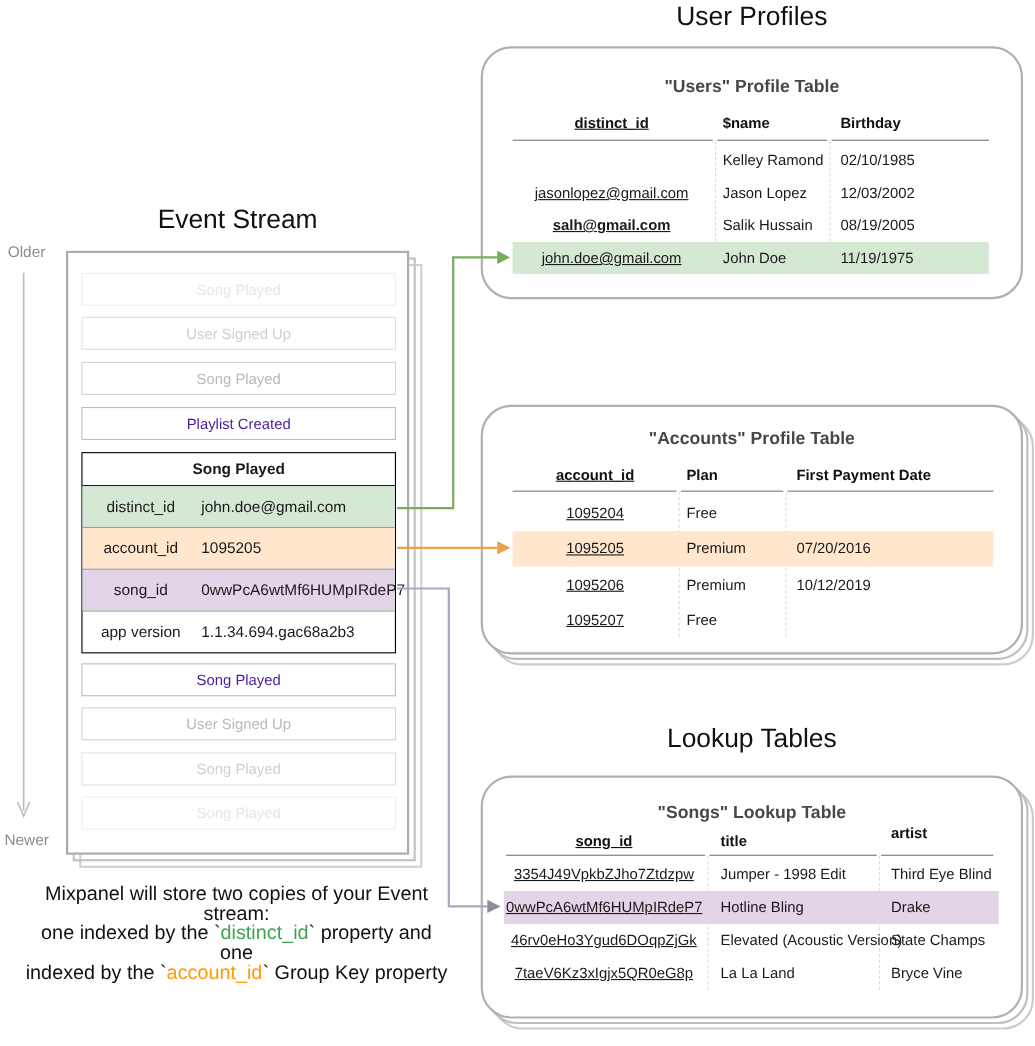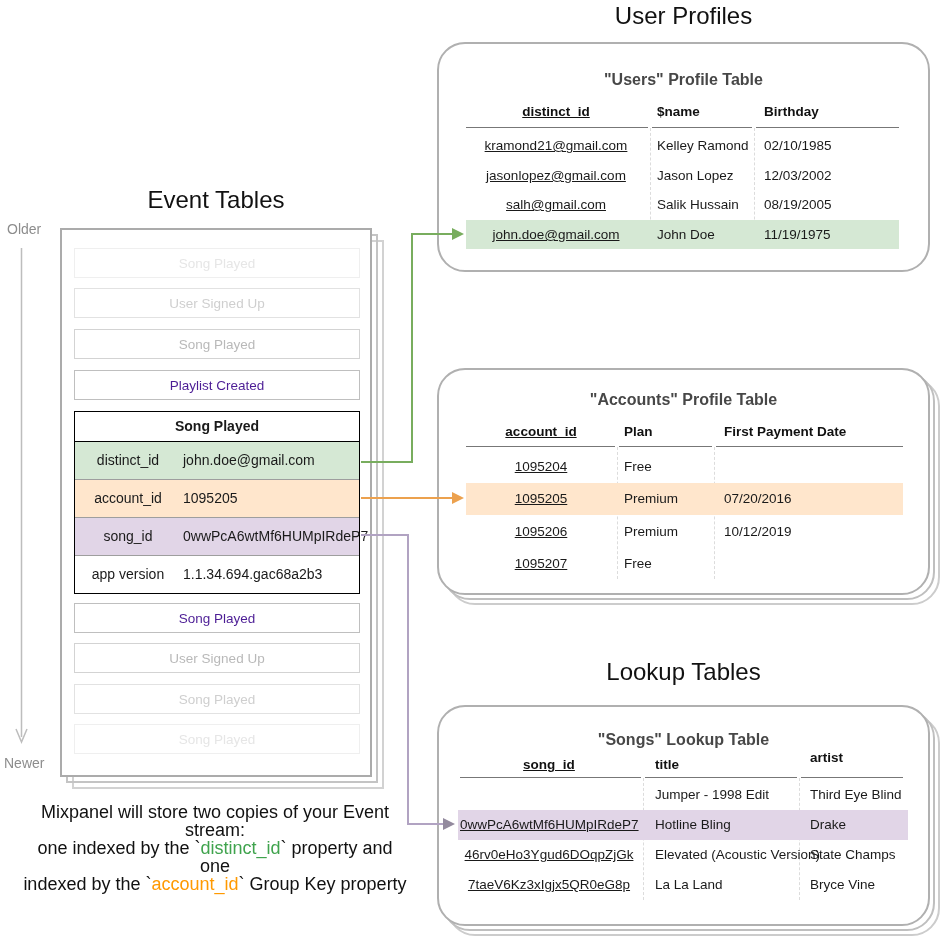--- a/index.html
+++ b/index.html
@@ -49,21 +49,21 @@
   .caption{position:absolute;left:20px;top:803px;width:390px;text-align:center;font-size:18px;line-height:18px;color:#111;}
   .cap-green{color:var(--caption_green);}
   .cap-orange{color:var(--caption_orange);}
   svg.overlay{position:absolute;left:0;top:0;pointer-events:none;}
 </style>
 </head>
 <body>
 
 <div class="canvas">
 
-  <div class="section-title" style="left:60px;top:186px;width:312px;">Event Tables</div>
+  <div class="section-title" style="left:60px;top:186px;width:312px;">Event Stream</div>
   <div class="axis-label" style="left:7px;top:221px;">Older</div>
   <div class="axis-label" style="left:4px;top:755px;">Newer</div>
 
   <div class="es-layer" style="left:72px;top:240px;border-color:#d2d2d2;"></div>
   <div class="es-layer" style="left:66px;top:234px;border-color:#c4c4c4;"></div>
   <div class="es-main">
 
     
   </div>
 
@@ -105,31 +105,30 @@
   <div class="th" style="left:657px;top:104px;">$name</div>
   <div class="th" style="left:764px;top:104px;">Birthday</div>
 
   <div class="rule-seg" style="left:466px;top:127px;width:182px;"></div>
   <div class="rule-seg" style="left:652px;top:127px;width:100px;"></div>
   <div class="rule-seg" style="left:756px;top:127px;width:143px;"></div>
   <div class="col-sep" style="left:650px;top:128px;height:121px;"></div>
   <div class="col-sep" style="left:754px;top:128px;height:121px;"></div>
 
   <div class="t-row" style="left:466px;top:131px;width:433px;height:29px;line-height:29px;">
-    <span class="t-cell t-center u" style="left:0;width:180px;">kramond21@gmail.com</span>
     <span class="t-cell" style="left:191px;">Kelley Ramond</span>
     <span class="t-cell" style="left:298px;">02/10/1985</span>
   </div>
   <div class="t-row" style="left:466px;top:161px;width:433px;height:29px;line-height:29px;">
     <span class="t-cell t-center u" style="left:0;width:180px;">jasonlopez@gmail.com</span>
     <span class="t-cell" style="left:191px;">Jason Lopez</span>
     <span class="t-cell" style="left:298px;">12/03/2002</span>
   </div>
   <div class="t-row" style="left:466px;top:190px;width:433px;height:29px;line-height:29px;">
-    <span class="t-cell t-center u" style="left:0;width:180px;">salh@gmail.com</span>
+    <span class="t-cell t-center u" style="left:0;width:180px;font-weight:bold;">salh@gmail.com</span>
     <span class="t-cell" style="left:191px;">Salik Hussain</span>
     <span class="t-cell" style="left:298px;">08/19/2005</span>
   </div>
   <div class="t-row hl-green" style="left:466px;top:220px;width:433px;height:29px;line-height:29px;">
     <span class="t-cell t-center u" style="left:0;width:180px;">john.doe@gmail.com</span>
     <span class="t-cell" style="left:191px;">John Doe</span>
     <span class="t-cell" style="left:298px;">11/19/1975</span>
   </div>
 
   <div class="card-layer" style="left:447px;top:378px;height:227px;border-color:#cccccc;"></div>
@@ -178,20 +177,21 @@
   <div class="th" style="left:655px;top:757px;">title</div>
   <div class="th" style="left:810px;top:750px;">artist</div>
 
   <div class="rule-seg" style="left:460px;top:777px;width:181px;"></div>
   <div class="rule-seg" style="left:645px;top:777px;width:152px;"></div>
   <div class="rule-seg" style="left:801px;top:777px;width:102px;"></div>
   <div class="col-sep" style="left:643px;top:778px;height:122px;"></div>
   <div class="col-sep" style="left:799px;top:778px;height:122px;"></div>
 
   <div class="t-row" style="left:458px;top:780px;width:450px;height:30px;line-height:30px;">
+    <span class="t-cell t-center u" style="left:2px;width:178px;">3354J49VpkbZJho7Ztdzpw</span>
     <span class="t-cell" style="left:197px;">Jumper - 1998 Edit</span>
     <span class="t-cell" style="left:352px;">Third Eye Blind</span>
   </div>
   <div class="t-row hl-purple" style="left:458px;top:810px;width:450px;height:30px;line-height:30px;">
     <span class="t-cell t-center u" style="left:2px;width:178px;">0wwPcA6wtMf6HUMpIRdeP7</span>
     <span class="t-cell" style="left:197px;">Hotline Bling</span>
     <span class="t-cell" style="left:352px;">Drake</span>
   </div>
   <div class="t-row" style="left:458px;top:840px;width:450px;height:30px;line-height:30px;">
     <span class="t-cell t-center u" style="left:2px;width:178px;">46rv0eHo3Ygud6DOqpZjGk</span>

